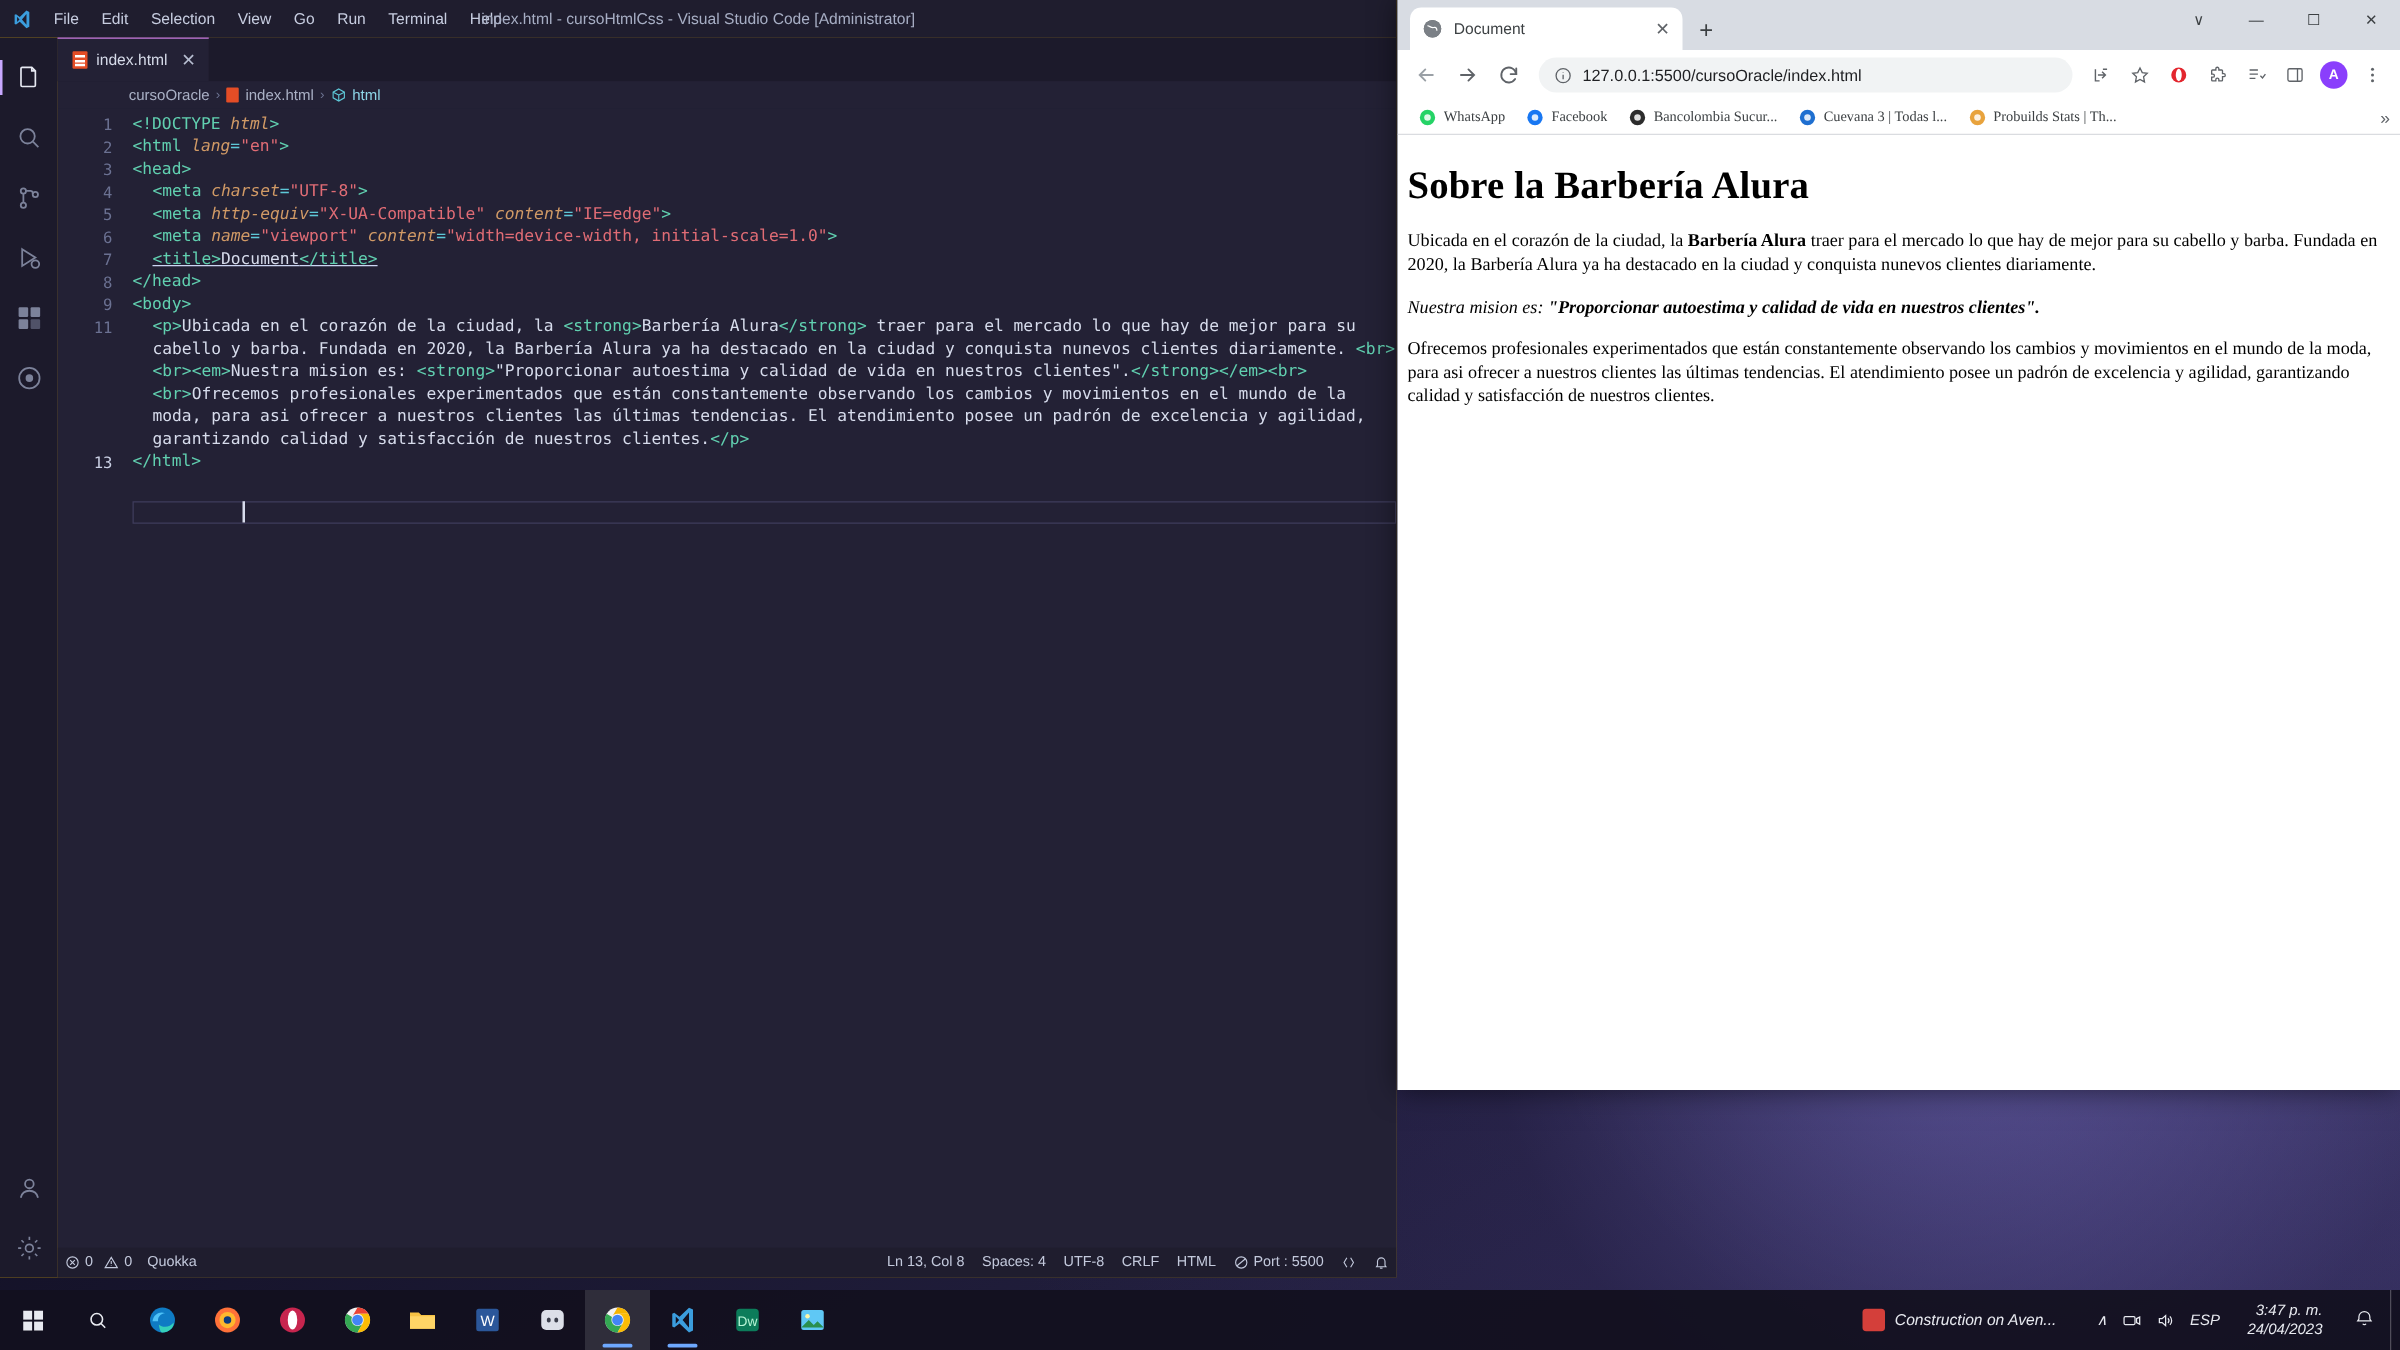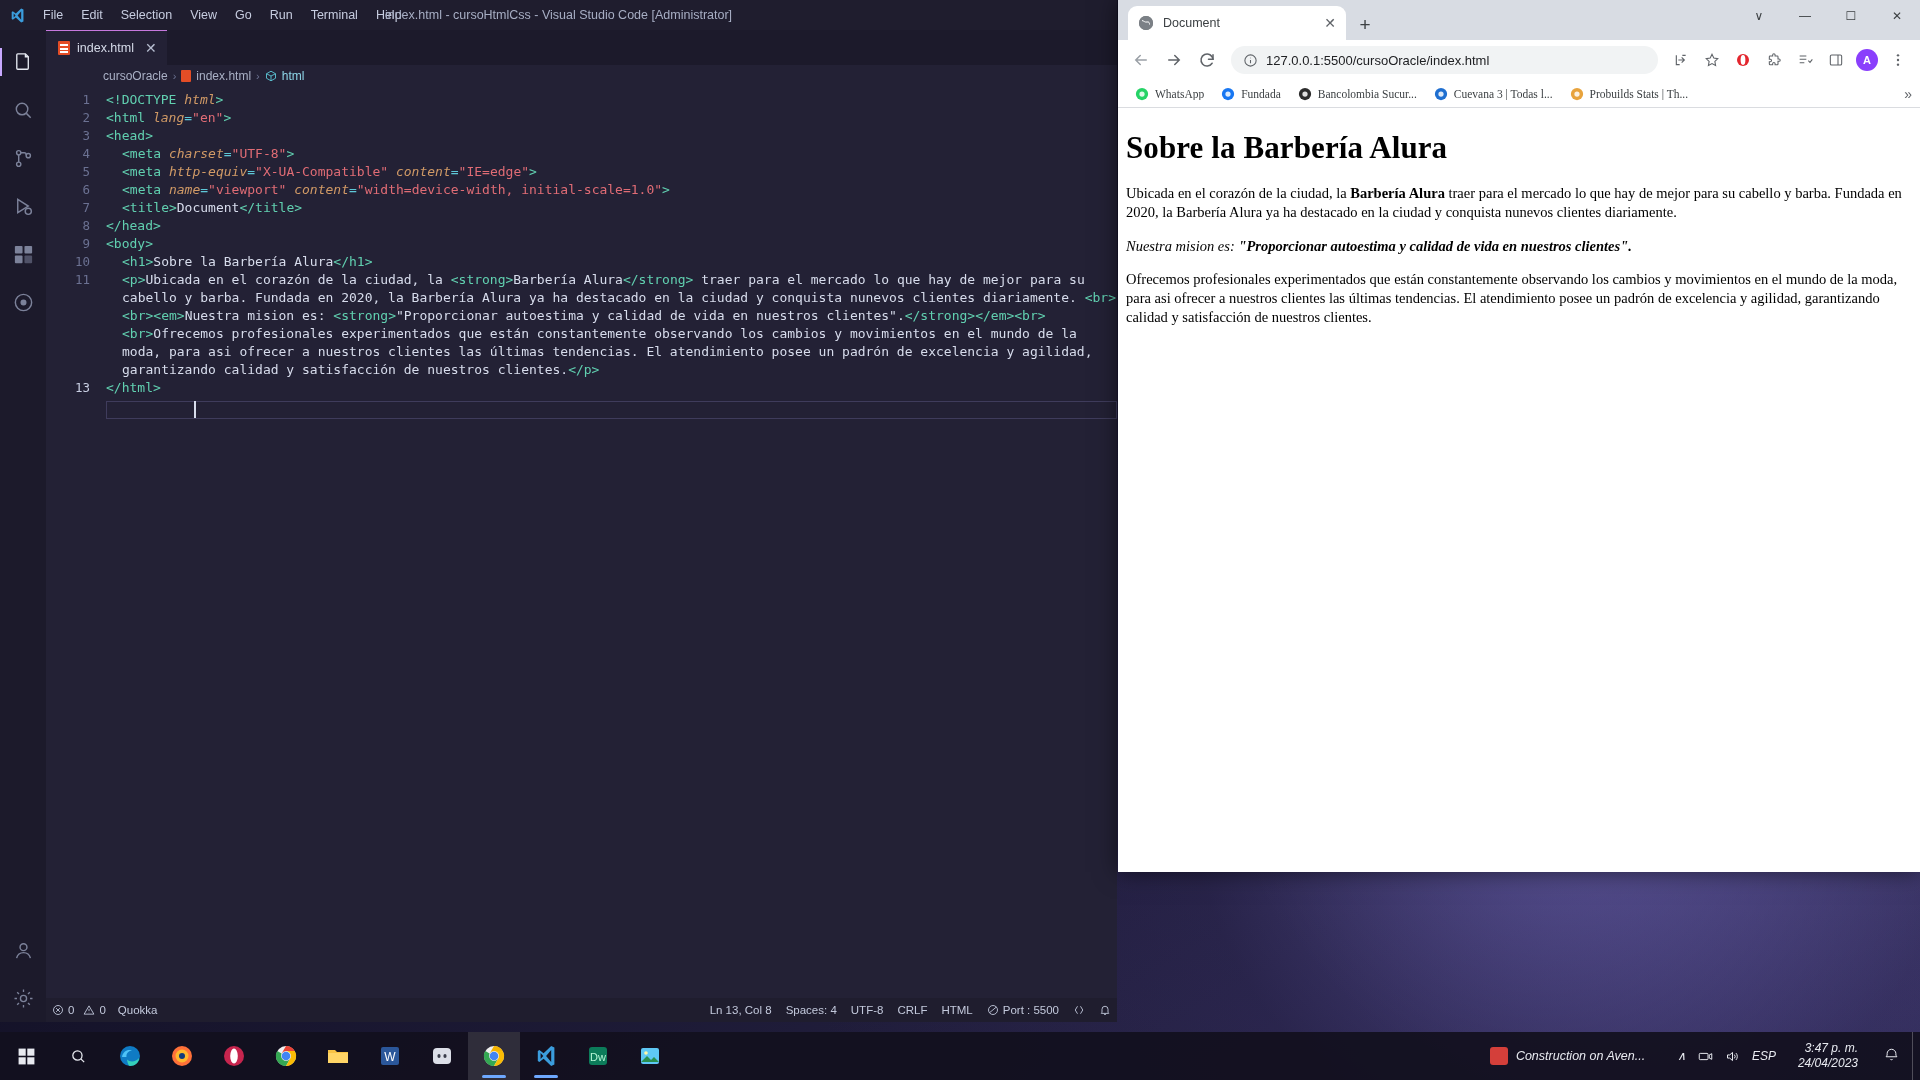--- a/index.html
+++ b/index.html
@@ -336,33 +336,29 @@
               <div class="cline">
                 <div class="gutter">5</div>
                 <div class="ctext" style="padding-left: 16px;"><span class="t-tag">&lt;meta </span><span class="t-attr">http-equiv</span><span class="t-punc">=</span><span class="t-str">"X-UA-Compatible"</span><span class="t-txt"> </span><span class="t-attr">content</span><span class="t-punc">=</span><span class="t-str">"IE=edge"</span><span class="t-tag">&gt;</span></div>
               </div>
               <div class="cline">
                 <div class="gutter">6</div>
                 <div class="ctext" style="padding-left: 16px;"><span class="t-tag">&lt;meta </span><span class="t-attr">name</span><span class="t-punc">=</span><span class="t-str">"viewport"</span><span class="t-txt"> </span><span class="t-attr">content</span><span class="t-punc">=</span><span class="t-str">"width=device-width, initial-scale=1.0"</span><span class="t-tag">&gt;</span></div>
               </div>
               <div class="cline">
                 <div class="gutter">7</div>
-                <div class="ctext" style="padding-left: 16px;"><span class="t-tag">&lt;title&gt;</span><span class="t-txt">Document</span><span class="t-tag">&lt;/title&gt;</span></div>
+                <div class="ctext" style="padding-left: 16px; text-decoration: underline;"><span class="t-tag">&lt;title&gt;</span><span class="t-txt">Document</span><span class="t-tag">&lt;/title&gt;</span></div>
               </div>
               <div class="cline">
                 <div class="gutter">8</div>
                 <div class="ctext" style="padding-left: 0px;"><span class="t-tag">&lt;/head&gt;</span></div>
               </div>
               <div class="cline">
                 <div class="gutter">9</div>
                 <div class="ctext" style="padding-left: 0px;"><span class="t-tag">&lt;body&gt;</span></div>
-              </div>
-              <div class="cline">
-                <div class="gutter">10</div>
-                <div class="ctext" style="padding-left: 16px;"><span class="t-tag">&lt;h1&gt;</span><span class="t-txt">Sobre la Barbería Alura</span><span class="t-tag">&lt;/h1&gt;</span></div>
               </div>
               <div class="cline">
                 <div class="gutter">11</div>
                 <div class="ctext" style="padding-left: 16px;"><span class="t-tag">&lt;p&gt;</span><span class="t-txt">Ubicada en el corazón de la ciudad, la </span><span class="t-tag">&lt;strong&gt;</span><span class="t-txt">Barbería Alura</span><span class="t-tag">&lt;/strong&gt;</span><span class="t-txt"> traer para el mercado lo que hay de mejor para su cabello y barba. Fundada en 2020, la Barbería Alura ya ha destacado en la ciudad y conquista nunevos clientes diariamente. </span><span class="t-tag">&lt;br&gt;</span><span class="t-tag">&lt;br&gt;</span><span class="t-tag">&lt;em&gt;</span><span class="t-txt">Nuestra mision es: </span><span class="t-tag">&lt;strong&gt;</span><span class="t-txt">"Proporcionar autoestima y calidad de vida en nuestros clientes".</span><span class="t-tag">&lt;/strong&gt;</span><span class="t-tag">&lt;/em&gt;</span><span class="t-tag">&lt;br&gt;</span><span class="t-tag">&lt;br&gt;</span><span class="t-txt">Ofrecemos profesionales experimentados que están constantemente observando los cambios y movimientos en el mundo de la moda, para asi ofrecer a nuestros clientes las últimas tendencias. El atendimiento posee un padrón de excelencia y agilidad, garantizando calidad y satisfacción de nuestros clientes.</span><span class="t-tag">&lt;/p&gt;</span></div>
               </div>
               <div class="cline">
                 <div class="gutter cur">13</div>
                 <div class="ctext" style="padding-left: 0px;"><span class="t-tag">&lt;/html&gt;</span></div>
               </div>
             </div>
@@ -521,21 +517,21 @@
           </span>
           <span class="bm-label">WhatsApp</span>
         </div>
         <div class="bm">
           <span class="bm-ico">
             <svg viewBox="0 0 16 16">
               <circle cx="8" cy="8" r="7" fill="#1877f2"></circle>
               <circle cx="8" cy="8" r="3" fill="#ffffff" opacity="0.85"></circle>
             </svg>
           </span>
-          <span class="bm-label">Fundada</span>
+          <span class="bm-label">Facebook</span>
         </div>
         <div class="bm">
           <span class="bm-ico">
             <svg viewBox="0 0 16 16">
               <circle cx="8" cy="8" r="7" fill="#2c2c2c"></circle>
               <circle cx="8" cy="8" r="3" fill="#ffffff" opacity="0.85"></circle>
             </svg>
           </span>
           <span class="bm-label">Bancolombia Sucur...</span>
         </div>

